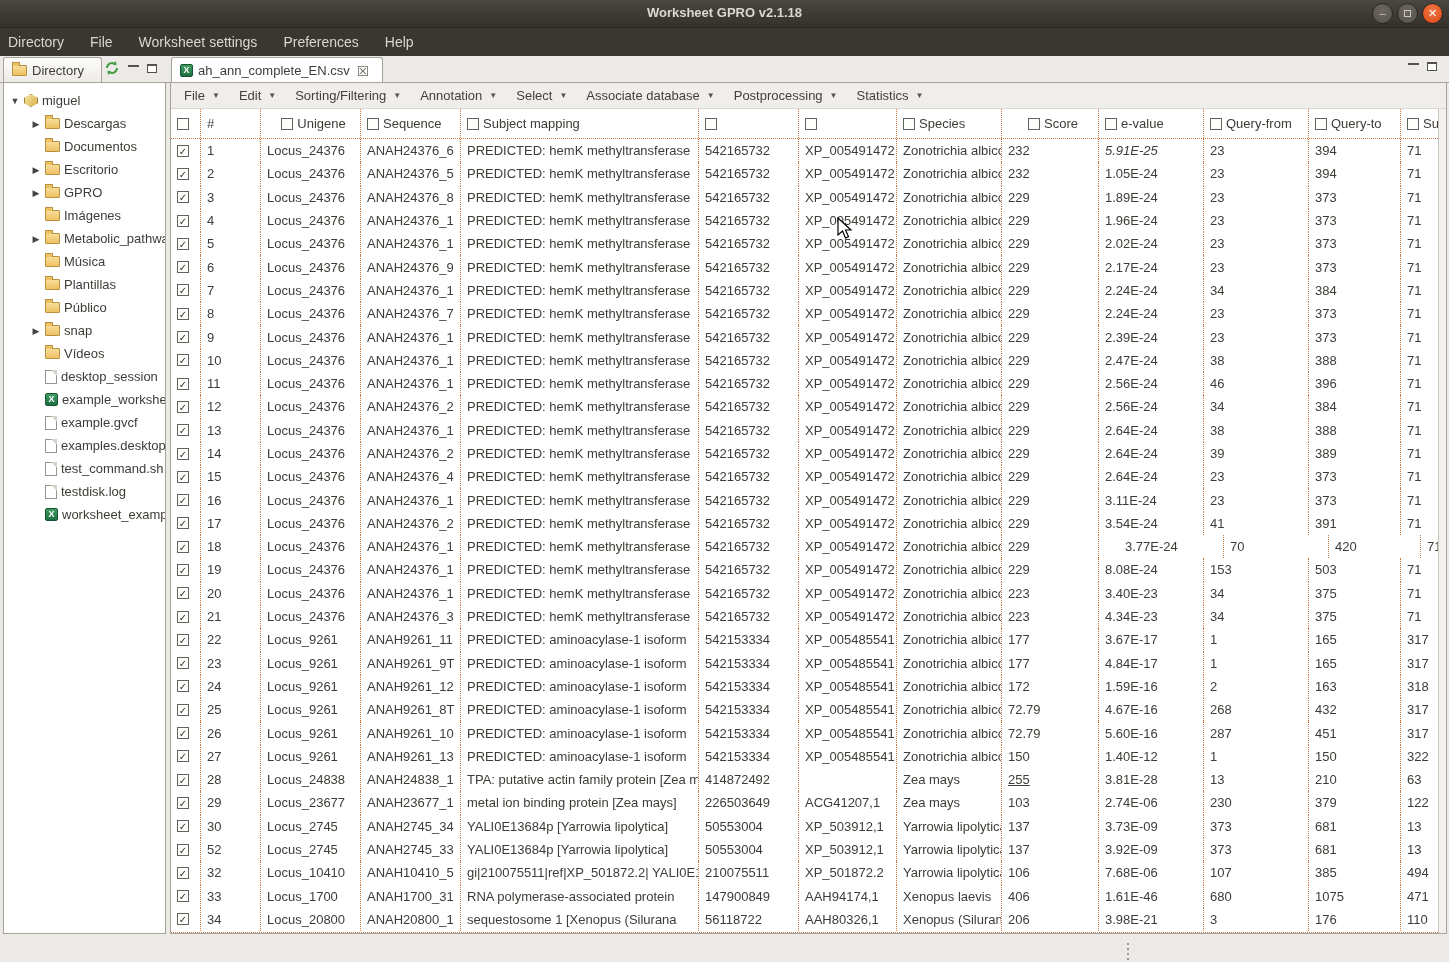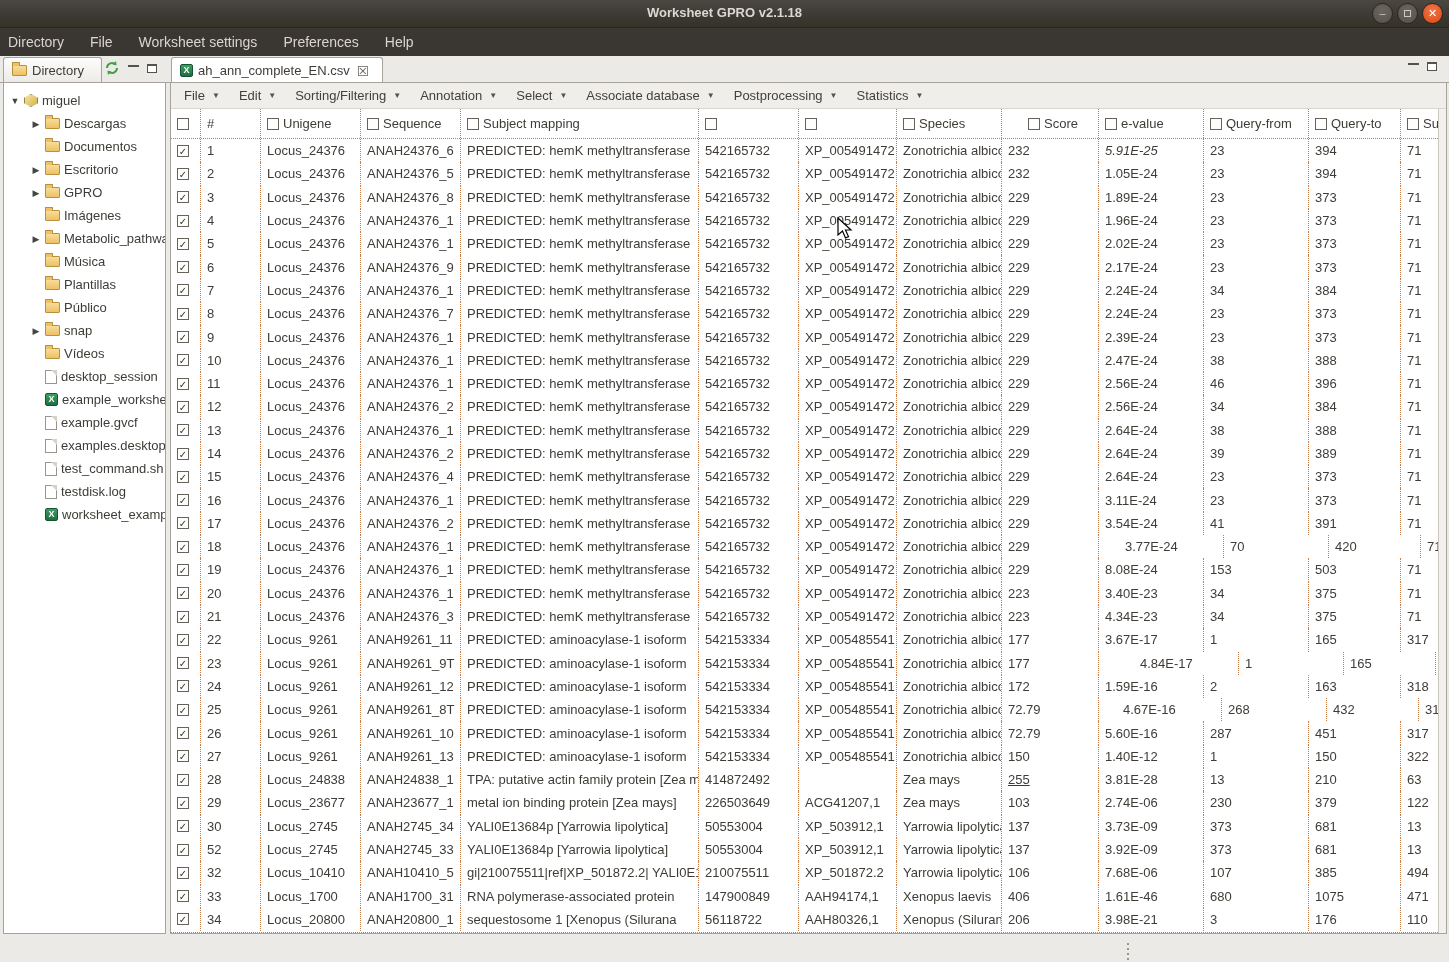--- a/index.html
+++ b/index.html
@@ -275,21 +275,21 @@
           </div>
         </div>
       <div class="tbl" id="tbl">
           <div class="hrow">
             <div class="cell" style="width: 30px;">
               <span class="cbx"></span>
             </div>
             <div class="cell" style="width: 60px;">
               <span>#</span>
             </div>
-            <div class="cell" style="width: 100px;">
+            <div class="cell" style="width: 100px; justify-content: center;">
               <span class="cbx"></span>
               <span>Unigene</span>
             </div>
             <div class="cell" style="width: 100px;">
               <span class="cbx"></span>
               <span>Sequence</span>
             </div>
             <div class="cell" style="width: 238px;">
               <span class="cbx"></span>
               <span>Subject mapping</span>
@@ -704,21 +704,21 @@
               <span class="cbx">✓</span>
             </div>
             <div class="cell" style="width: 60px;">23</div>
             <div class="cell" style="width: 100px;">Locus_9261</div>
             <div class="cell" style="width: 100px;">ANAH9261_9T</div>
             <div class="cell" style="width: 238px;">PREDICTED: aminoacylase-1 isoform</div>
             <div class="cell" style="width: 100px;">542153334</div>
             <div class="cell" style="width: 98px;">XP_005485541</div>
             <div class="cell" style="width: 105px;">Zonotrichia albicollis</div>
             <div class="cell" style="width: 97px;">177</div>
-            <div class="cell" style="width: 105px; margin-left: 35px;">4.84E-17</div>
+            <div class="cell" style="width: 105px;">4.84E-17</div>
             <div class="cell" style="width: 105px;">1</div>
             <div class="cell" style="width: 92px;">165</div>
             <div class="cell" style="width: 39px;">317</div>
           </div>
           <div class="rrow">
             <div class="cell" style="width: 30px;">
               <span class="cbx">✓</span>
             </div>
             <div class="cell" style="width: 60px;">24</div>
             <div class="cell" style="width: 100px;">Locus_9261</div>
@@ -738,21 +738,21 @@
               <span class="cbx">✓</span>
             </div>
             <div class="cell" style="width: 60px;">25</div>
             <div class="cell" style="width: 100px;">Locus_9261</div>
             <div class="cell" style="width: 100px;">ANAH9261_8T</div>
             <div class="cell" style="width: 238px;">PREDICTED: aminoacylase-1 isoform</div>
             <div class="cell" style="width: 100px;">542153334</div>
             <div class="cell" style="width: 98px;">XP_005485541</div>
             <div class="cell" style="width: 105px;">Zonotrichia albicollis</div>
             <div class="cell" style="width: 97px;">72.79</div>
-            <div class="cell" style="width: 105px; margin-left: 18px;">4.67E-16</div>
+            <div class="cell" style="width: 105px;">4.67E-16</div>
             <div class="cell" style="width: 105px;">268</div>
             <div class="cell" style="width: 92px;">432</div>
             <div class="cell" style="width: 39px;">317</div>
           </div>
           <div class="rrow">
             <div class="cell" style="width: 30px;">
               <span class="cbx">✓</span>
             </div>
             <div class="cell" style="width: 60px;">26</div>
             <div class="cell" style="width: 100px;">Locus_9261</div>

